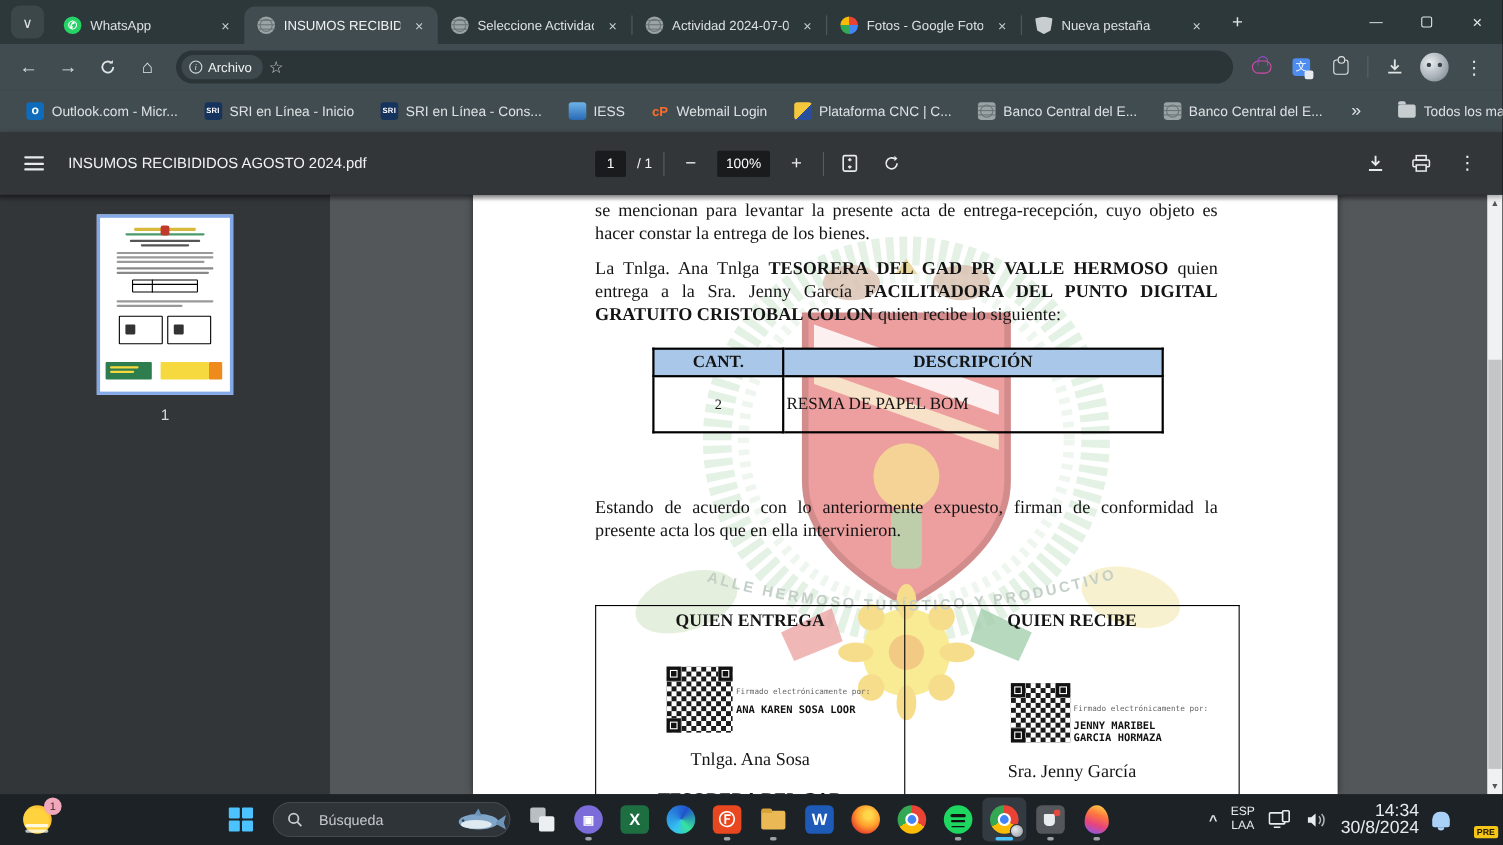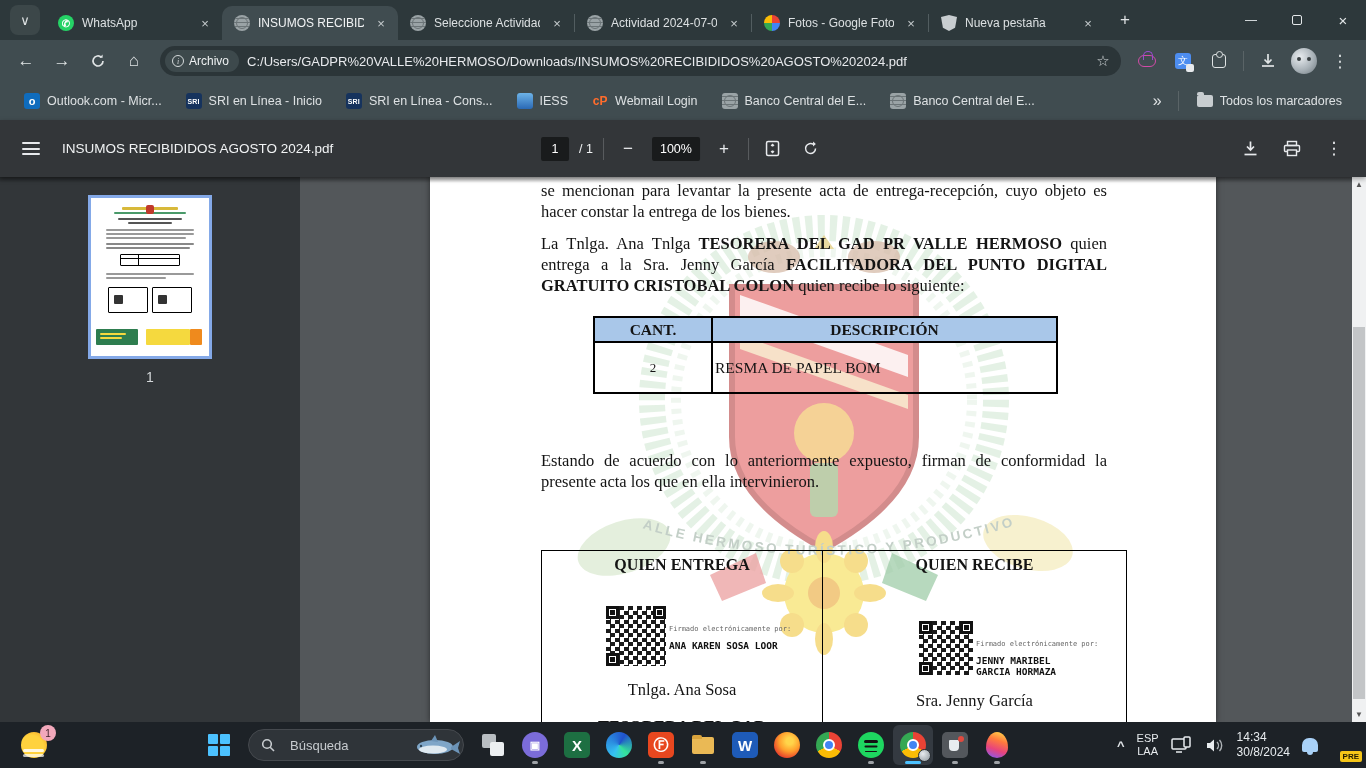--- a/index.html
+++ b/index.html
@@ -226,21 +226,21 @@
   .ico-java::before { content:''; position:absolute; left:7px; top:8px; width:10px; height:11px;
     background:#e8ecef; border-radius:1px 1px 4px 4px; }
   .ico-java::after { content:''; position:absolute; right:4px; top:4px; width:6px; height:6px;
     border-radius:50%; background:#e04a3f; }
   .ico-flame { width:22px; height:26px; border-radius:50% 50% 50% 50%/60% 60% 40% 40%;
     background:linear-gradient(200deg,#ffd54a 5%, #ff7a3d 35%, #e8447c 65%, #7a5cff 100%); }
   .tray { position:absolute; right:0; top:0; height:46px; display:flex; align-items:center;
     gap:12px; padding-right:10px; color:#e8ecef; }
   .tray-expand { font-size:13px; font-weight:bold; color:#dfe3e6; }
   .tray-lang { font-size:11px; line-height:13px; text-align:center; }
-  .tray-clock { font-size:12px; line-height:15px; }
+  .tray-clock { font-size:16px; line-height:15px; text-align:right; }
   .tray-bell { width:16px; height:14px; background:#a9d1f7; border-radius:7px 7px 2px 2px;
     position:relative; }
   .tray-bell::after { content:''; position:absolute; left:5px; bottom:-3px; width:6px; height:3px;
     border-radius:0 0 3px 3px; background:#a9d1f7; }
   .copilot { position:relative; width:26px; height:26px; }
   .copilot-ico { width:24px; height:24px; border-radius:7px;
     background:conic-gradient(from 40deg,#4ec9f5,#8a5cf6,#f256a8,#f5a623,#4ec9f5); }
   .copilot-pre { position:absolute; right:-6px; bottom:-4px; background:#f5c518; color:#201a00;
     font-size:8px; font-weight:bold; padding:1px 3px; border-radius:2px; }
 </style>
@@ -311,21 +311,20 @@
         <path d="M12.6 1.5v3.2H9.4z" fill="#dfe3e4"></path>
       </svg>
     </div>
     <div class="nav-ico">⌂</div>
 
     <div class="omnibox">
       <div class="url-chip">
         <span class="info-circ">i</span>
         <span>Archivo</span>
       </div>
-      <span class="url-text">C:/Users/GADPR%20VALLE%20HERMOSO/Downloads/INSUMOS%20RECIBIDIDOS%20AGOSTO%202024.pdf</span>
       <div class="omni-star">☆</div>
     </div>
 
     <div class="nav-ico">
         <span class="ext-cloud"></span>
       </div>
     <div class="nav-ico">
         <span class="ext-translate">文</span>
       </div>
     <div class="nav-ico">
@@ -357,20 +356,24 @@
       <span class="bm-fav bm-sri">SRI</span>
       <span>SRI en Línea - Cons...</span>
     </div>
     <div class="bm">
       <span class="bm-fav bm-iess"></span>
       <span>IESS</span>
     </div>
     <div class="bm">
       <span class="bm-fav bm-cp">cP</span>
       <span>Webmail Login</span>
+    </div>
+    <div class="bm">
+      <span class="bm-fav bm-cnc"></span>
+      <span>Plataforma CNC | C...</span>
     </div>
     <div class="bm">
       <span class="bm-fav fav-globe"></span>
       <span>Banco Central del E...</span>
     </div>
     <div class="bm">
       <span class="bm-fav fav-globe"></span>
       <span>Banco Central del E...</span>
     </div>
     <div class="bm-spacer"></div>

